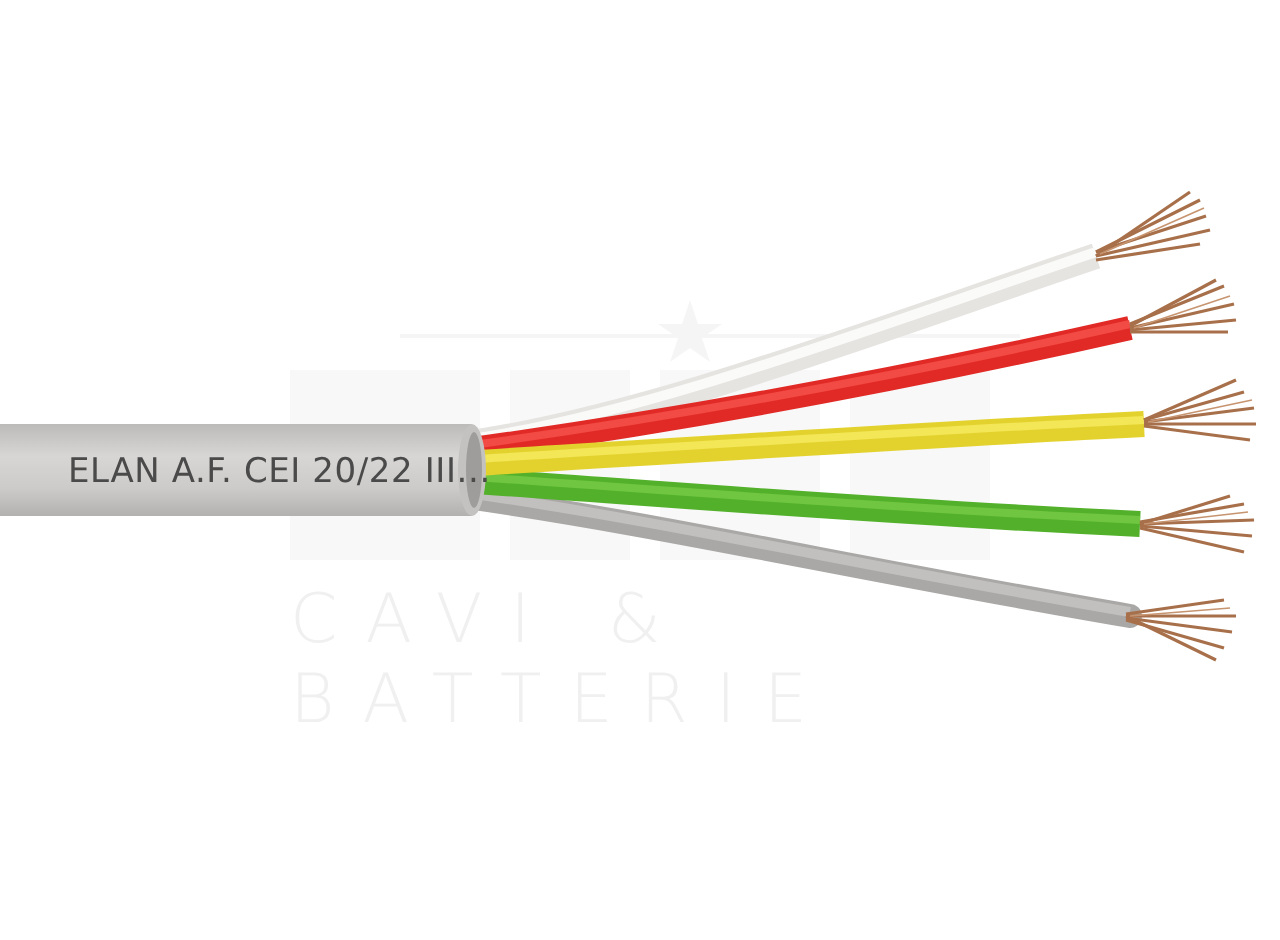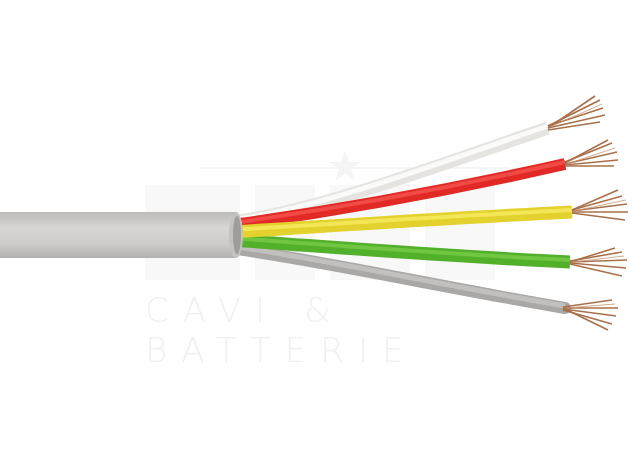--- a/index.html
+++ b/index.html
@@ -79,14 +79,15 @@
         <path d="M574 211 L 626 200"></path>
         <path d="M572 262 L 624 256"></path>
         <path d="M565 308 L 615 304"></path>
     </g>
 
     <rect x="0" y="212" width="236" height="46" fill="url(#jacketGrad)"></rect>
     <ellipse cx="236" cy="235" rx="7" ry="23" fill="#c4c2c0"></ellipse>
     <ellipse cx="237" cy="235" rx="4" ry="19" fill="#9f9d9b"></ellipse>
   </svg>
 
+  <div class="jacket-label">ELAN A.F. CEI 20/22 III...</div>
   <div class="watermark-text">CAVI &amp; BATTERIE</div>
 </div>
 
 </body></html>

